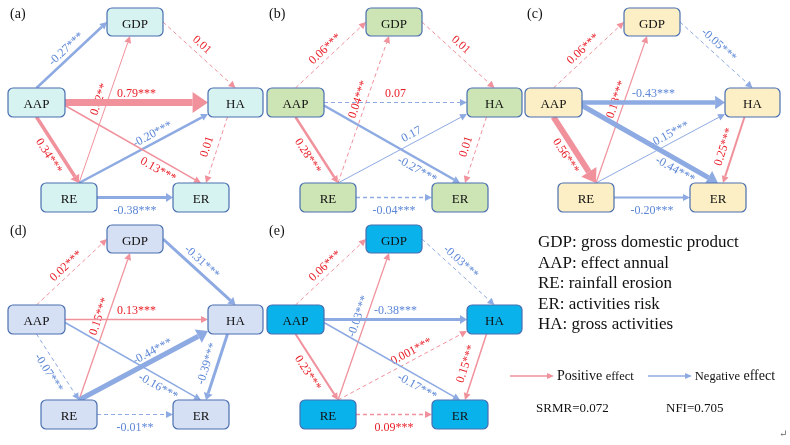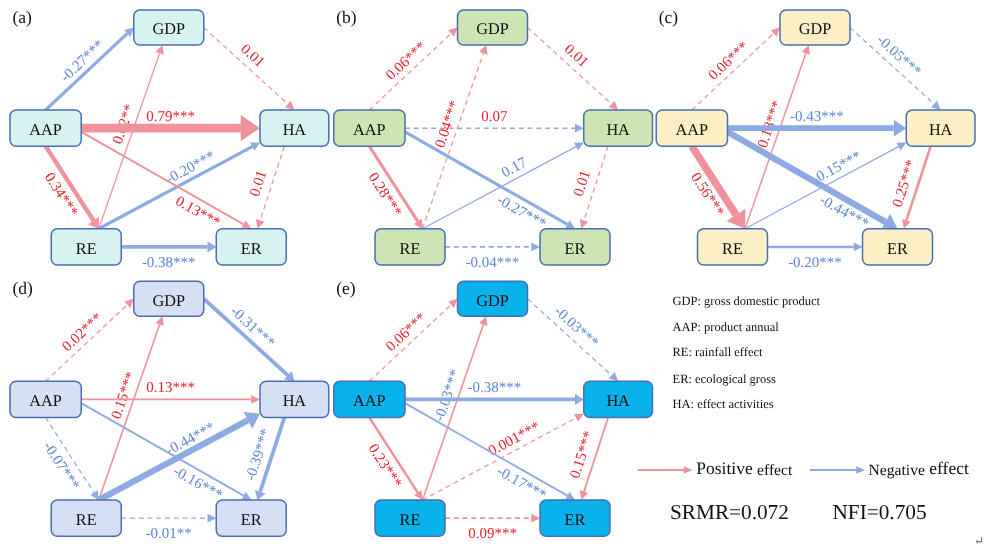--- a/index.html
+++ b/index.html
@@ -3,27 +3,27 @@
 <meta charset="utf-8">
 <style>
   html, body { margin:0; padding:0; background:#ffffff; }
   body { width:790px; height:445px; position:relative; overflow:hidden;
          font-family:"Liberation Serif", "DejaVu Serif", serif; }
   #diagram { position:absolute; left:0; top:0; }
   .node-rect { stroke:#4a6fb0; stroke-width:1.2; }
   .node-text { font-family:"Liberation Serif", serif; font-size:13px; fill:#111; text-anchor:middle; dominant-baseline:central; }
   .panel-label { font-family:"Liberation Serif", serif; font-size:14px; fill:#111; }
   .edge-label { font-family:"Liberation Serif", serif; font-size:12px; }
-  .legend { position:absolute; left:538px; top:232px; font-size:10px; line-height:20.5px; color:#111; }
+  .legend { position:absolute; left:538px; top:232px; font-size:17px; line-height:20.5px; color:#111; }
   .legend div { white-space:nowrap; }
   .effects { position:absolute; left:510px; top:368px; font-size:14px; color:#111; display:flex; align-items:center; }
   .eff { display:flex; align-items:center; margin-right:14px; }
   .eff svg { margin-right:3px; }
   .eff .small { font-size:12.5px; }
-  .fit { position:absolute; top:400px; font-size:17px; color:#111; }
+  .fit { position:absolute; top:400px; font-size:13px; color:#111; }
   .ret { position:absolute; left:779px; top:428px; font-size:10px; color:#666; }
 </style>
 </head>
 <body>
 
 <svg id="diagram" width="790" height="445" xmlns="http://www.w3.org/2000/svg">
   <defs id="defs"></defs>
   <g id="panels">
       <g transform="translate(0,0)">
         <text x="10" y="18" class="panel-label">(a)</text>
@@ -273,24 +273,24 @@
         <g>
           <rect x="173" y="183" width="56" height="29" rx="5" ry="5" fill="#0ab2ec" class="node-rect"></rect>
           <text x="201" y="198.5" class="node-text">ER</text>
         </g>
       </g>
     </g>
 </svg>
 
 <div class="legend">
   <div>GDP: gross domestic product</div>
-  <div>AAP: product annual</div>
-  <div>RE: rainfall effect</div>
-  <div>ER: ecological gross</div>
-  <div>HA: effect activities</div>
+  <div>AAP: effect annual</div>
+  <div>RE: rainfall erosion</div>
+  <div>ER: activities risk</div>
+  <div>HA: gross activities</div>
 </div>
 
 <div class="effects">
   <div class="eff">
     <svg width="44" height="10">
       <line x1="0" y1="5" x2="38" y2="5" stroke="#f0919c" stroke-width="1.6"></line>
       <polygon points="37,2 44,5 37,8" fill="#f0919c"></polygon>
     </svg>
     <span>Positive</span>&nbsp;<span class="small">effect</span>
   </div>

